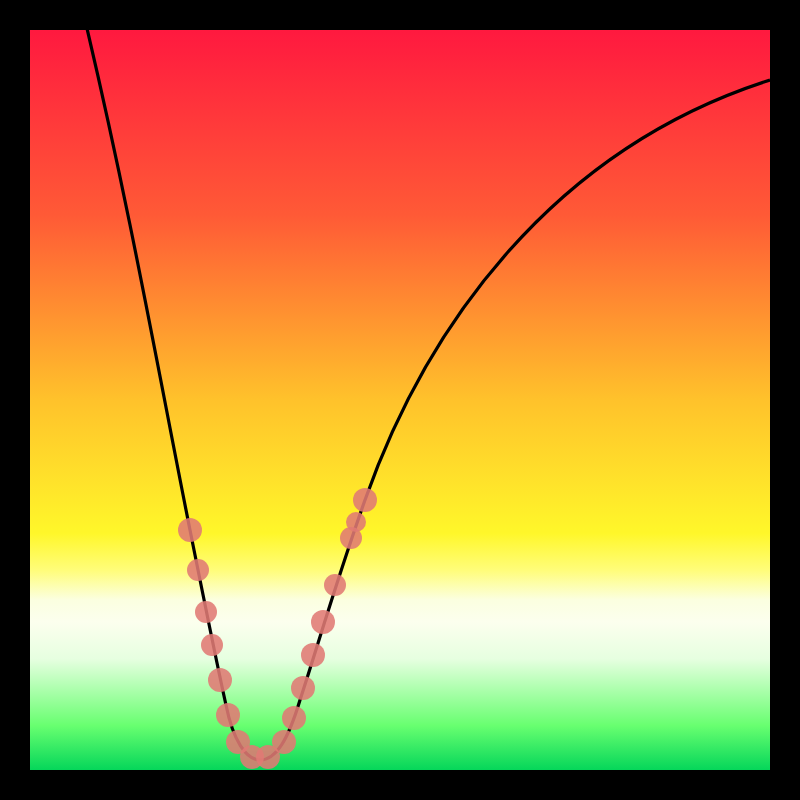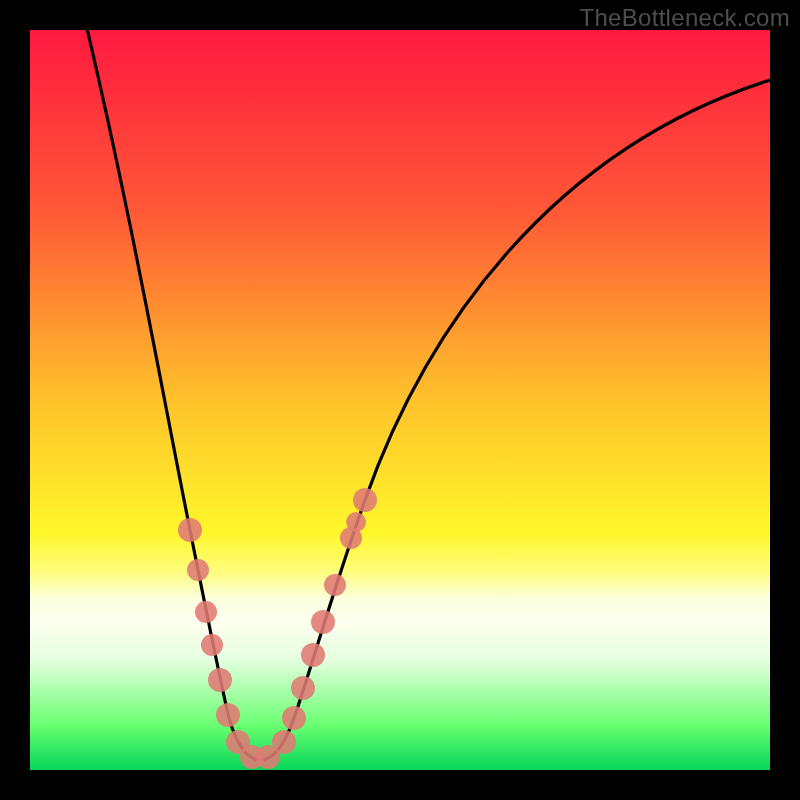--- a/index.html
+++ b/index.html
@@ -58,21 +58,20 @@
   }
   .bead {
     fill: #e07a74;
     fill-opacity: 0.88;
   }
 </style>
 </head>
 <body>
 <div class="outer">
 
-  <span class="watermark">TheBottleneck.com</span>
 
   <div class="plot-area">
     <svg class="curve-svg" viewBox="0 0 740 740">
 
       <path d="M 55 -10
                C 100 180, 130 350, 160 500
                C 176 580, 186 630, 196 675
                C 203 710, 216 730, 230 730
                C 246 730, 258 710, 270 670
                C 288 615, 305 555, 335 470

